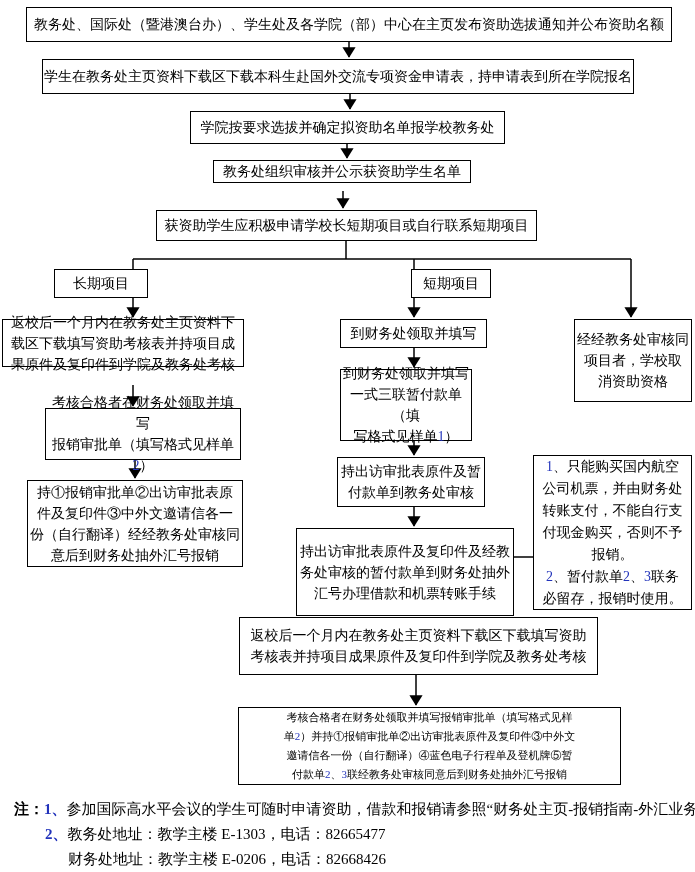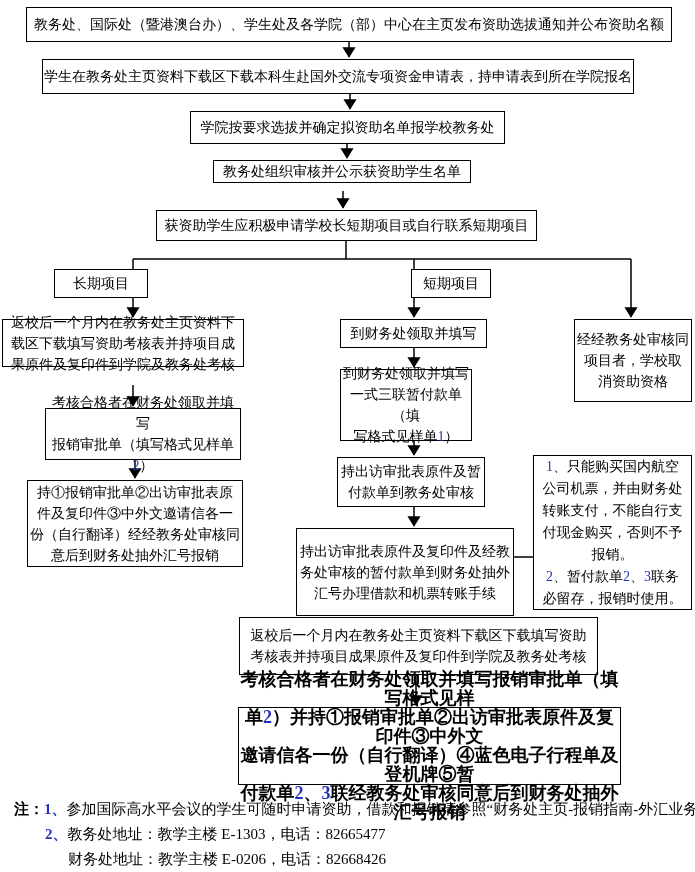--- a/index.html
+++ b/index.html
@@ -7,21 +7,21 @@
     position:relative;width:695px;height:872px;background:#ffffff;
     font-family:"Liberation Serif","DejaVu Serif",serif;color:#000;overflow:hidden;
   }
   .connectors{position:absolute;left:0;top:0;z-index:1;}
   .box{
     position:absolute;box-sizing:border-box;border:1.5px solid #000;background:#fff;
     display:flex;align-items:center;justify-content:center;z-index:2;
   }
   .txt{white-space:pre-line;text-align:center;font-size:14px;line-height:21px;}
   .note-box .txt{text-align:center;line-height:22px;padding:0 4px;}
-  .final-box .txt{font-size:18px;line-height:19px;font-weight:bold;}
+  .final-box .txt{font-size:11px;line-height:19px;}
   .seg-b{color:var(--digit-blue,#2233bb);}
   .footnotes{position:absolute;left:14px;top:797px;z-index:2;font-size:15px;line-height:25px;white-space:nowrap;}
   .fn-line{display:block;}
   .fn-indent1{padding-left:31px;}
   .fn-indent2{padding-left:54px;}
   .fn-prefix{font-weight:bold;}
   .fn-num{font-weight:bold;color:var(--digit-blue,#2233bb);}
 </style>
 </head>
 <body>

